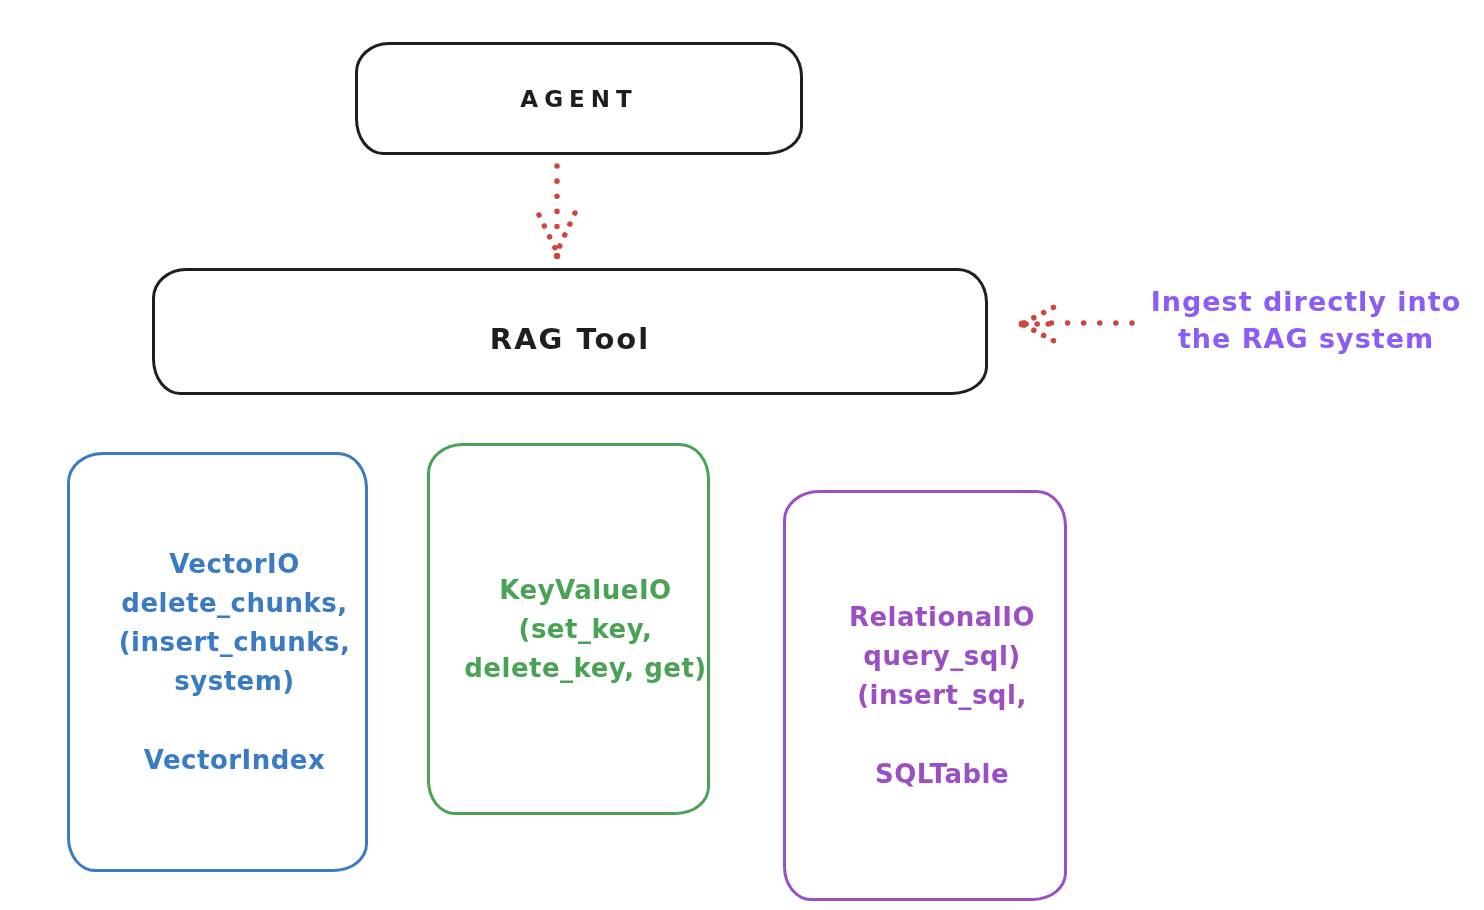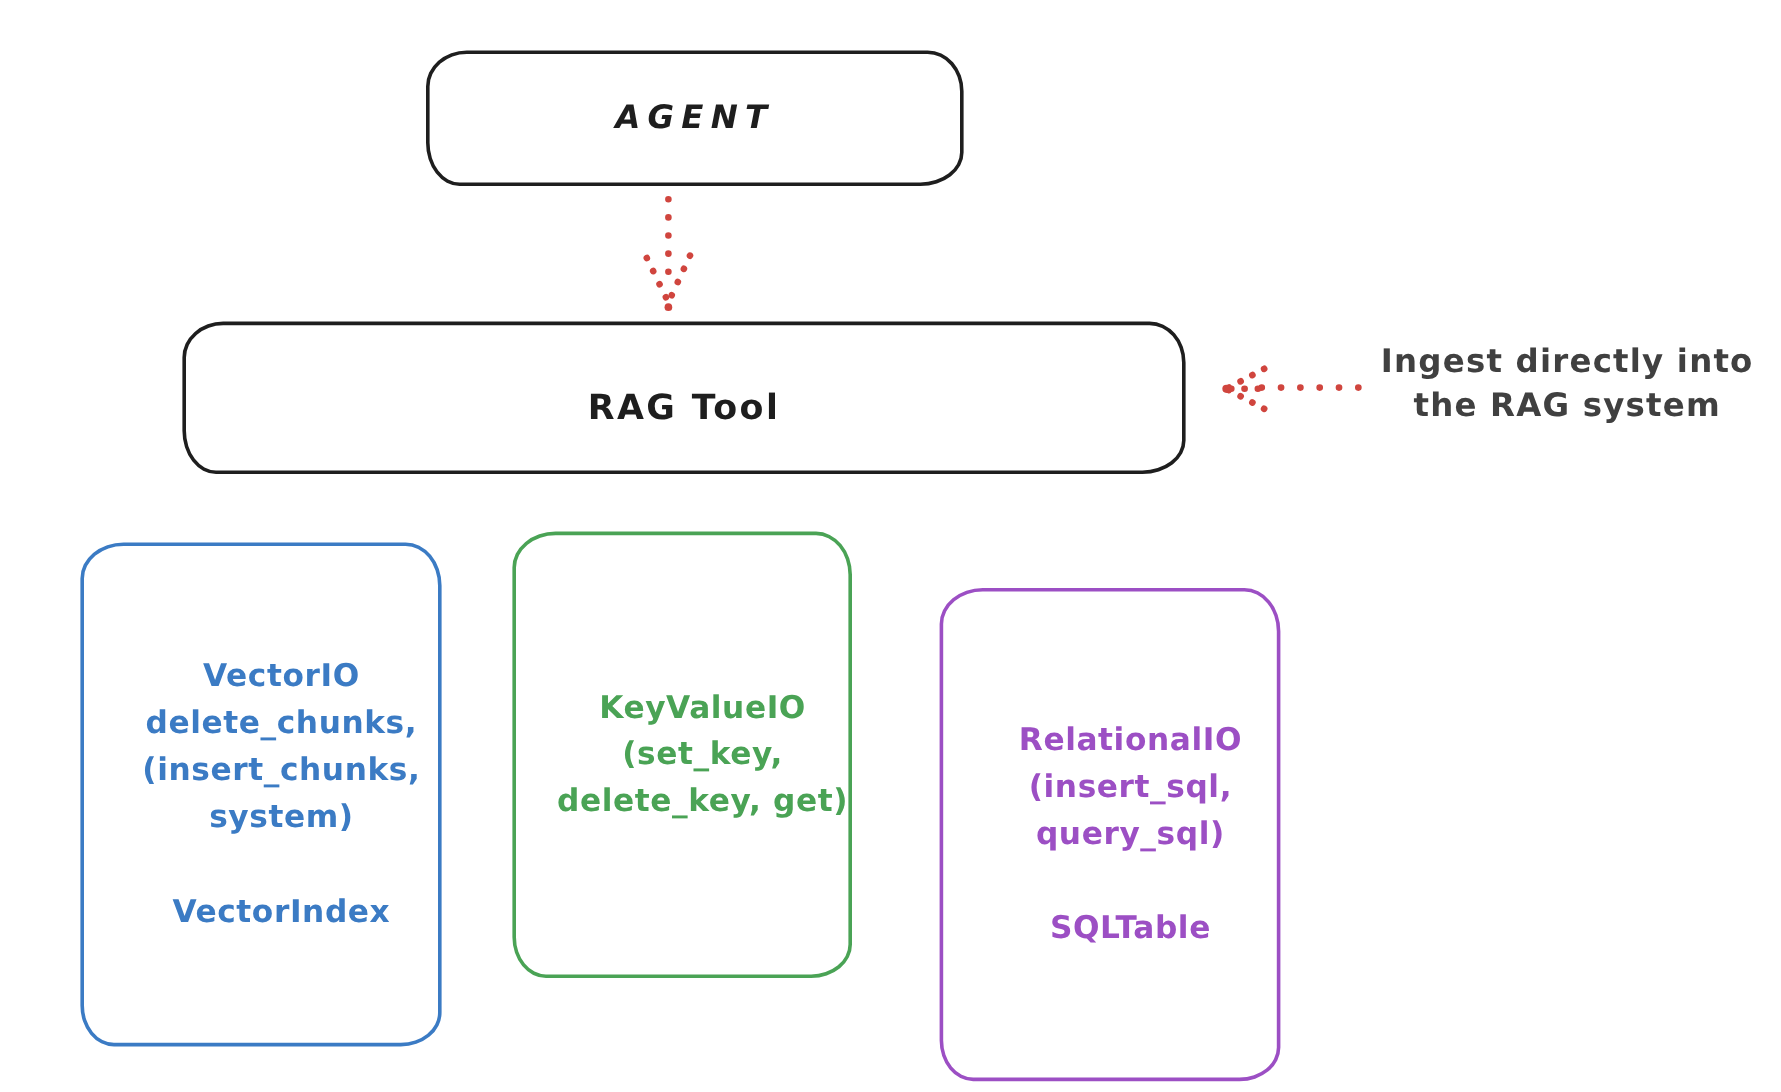--- a/index.html
+++ b/index.html
@@ -20,32 +20,32 @@
     display: flex;
     align-items: center;
     justify-content: center;
   }
   .box-label {
     color: #1e1e1e;
     font-weight: bold;
     text-align: center;
   }
   .agent-box { left: 355px; top: 42px; width: 448px; height: 113px; }
-  .agent-box .box-label { font-size: 27px; letter-spacing: 6px; font-style: italic; }
+  .agent-box .box-label { font-size: 23px; letter-spacing: 6px; }
   .rag-box { left: 152px; top: 268px; width: 836px; height: 127px; }
   .rag-box .box-label { font-size: 29px; font-weight: 600; letter-spacing: 2px; margin-top: 14px; }
 
   .arrow-svg { position: absolute; }
   .arrow-down { left: 522px; top: 160px; }
   .arrow-left { left: 1012px; top: 296px; }
 
   .annotation {
     position: absolute;
     left: 1138px; top: 283px; width: 336px;
-    color: #404040;
+    color: #8b5cf6;
     font-size: 27px;
     font-weight: bold;
     text-align: center;
     line-height: 37px;
     letter-spacing: 1px;
   }
 
   .io-box {
     position: absolute;
     background: #ffffff;
@@ -120,18 +120,18 @@
   </div>
 
   <div class="io-box io-box-keyvalue">
     <div class="io-line">KeyValueIO</div>
     <div class="io-line">(set_key,</div>
     <div class="io-line">delete_key, get)</div>
   </div>
 
   <div class="io-box io-box-relational">
     <div class="io-line">RelationalIO</div>
+    <div class="io-line">query_sql)</div>
     <div class="io-line">(insert_sql,</div>
-    <div class="io-line">query_sql)</div>
     <div class="index-label">SQLTable</div>
   </div>
 
 </div>
 
 </body></html>

